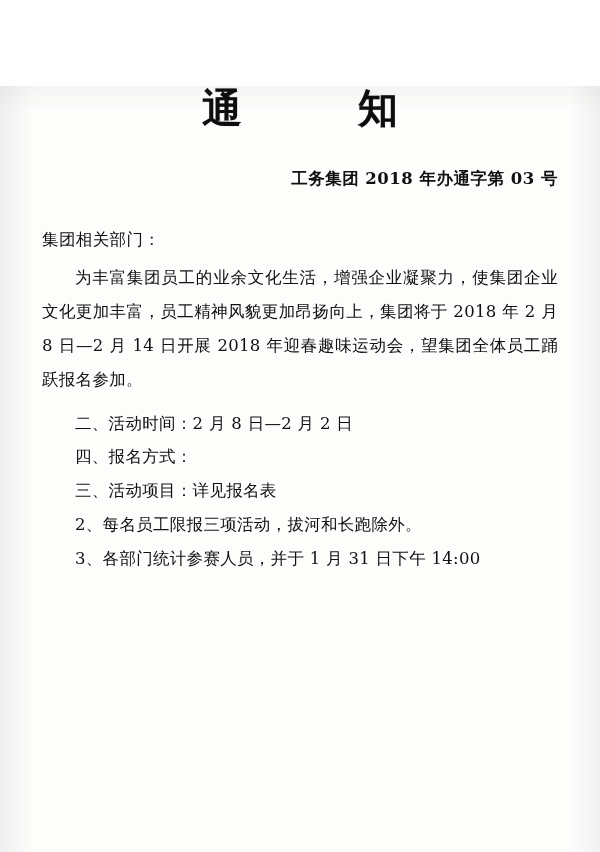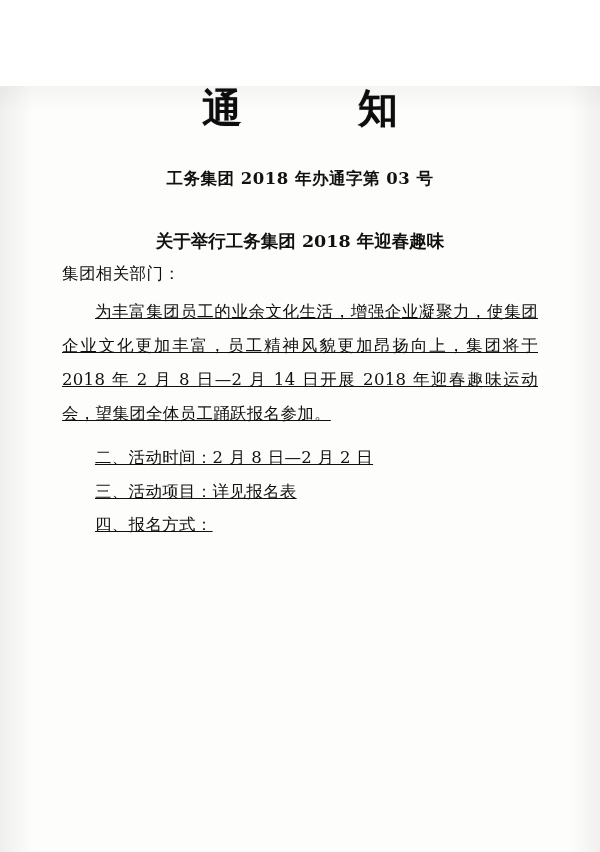--- a/index.html
+++ b/index.html
@@ -33,38 +33,38 @@
     background:
       linear-gradient(to right, rgba(0,0,0,0.055) 0px, rgba(0,0,0,0.0) 34px),
       linear-gradient(to left, rgba(0,0,0,0.05) 0px, rgba(0,0,0,0.0) 30px),
       linear-gradient(to bottom, rgba(0,0,0,0.035) 0px, rgba(0,0,0,0.0) 26px),
       linear-gradient(to top, rgba(0,0,0,0.06) 0px, rgba(0,0,0,0.0) 40px);
   }
 
   .doc-body {
     position: relative;
     z-index: 1;
-    padding: 0 62px;
+    padding: 0 42px;
   }
 
   .doc-title {
     text-align: center;
     font-family: "DejaVu Serif", "Liberation Serif", serif;
     font-weight: 700;
     font-size: 40px;
     letter-spacing: 38px;
     text-indent: 38px;
     color: #0d0d0d;
     margin-top: 86px;
     line-height: 1.1;
     text-shadow: 0 0 1px rgba(0,0,0,0.35);
   }
 
   .doc-number {
-    text-align: center;
+    text-align: right;
     font-weight: 700;
     font-size: 16.5px;
     letter-spacing: 0.5px;
     margin-top: 38px;
     color: #111;
   }
 
   .subject {
     text-align: center;
     font-weight: 700;
@@ -83,48 +83,48 @@
   p.para {
     font-size: 16.5px;
     line-height: 2.05;
     margin: 0;
     letter-spacing: 0.3px;
     text-align: justify;
   }
 
   p.indent {
     text-indent: 2em;
-    text-decoration: underline;
   }
 
   .spacer-6 { height: 6px; }
   .spacer-10 { height: 10px; }
 </style>
 </head>
 <body>
 
 <div class="page">
   <div class="doc-body">
 
     <div class="doc-title">通　知</div>
 
     <div class="doc-number">工务集团 2018 年办通字第 03 号</div>
 
     <div class="subject">
-      <div>关于举行工务集团 2018 年迎春趣味</div>
     </div>
 
     <div class="salutation">集团相关部门：</div>
 
     <div class="spacer-6"></div>
 
     <p class="para indent">为丰富集团员工的业余文化生活，增强企业凝聚力，使集团企业文化更加丰富，员工精神风貌更加昂扬向上，集团将于 2018 年 2 月 8 日—2 月 14 日开展 2018 年迎春趣味运动会，望集团全体员工踊跃报名参加。</p>
 
     <div class="spacer-10"></div>
 
     <p class="para indent">二、活动时间：2 月 8 日—2 月 2 日</p>
+    <p class="para indent">四、报名方式：</p>
     <p class="para indent">三、活动项目：详见报名表</p>
-    <p class="para indent">四、报名方式：</p>
 
+    <p class="para indent">2、每名员工限报三项活动，拔河和长跑除外。</p>
+    <p class="para indent">3、各部门统计参赛人员，并于 1 月 31 日下午 14:00</p>
 
   </div>
 
 </div>
 
 </body></html>

